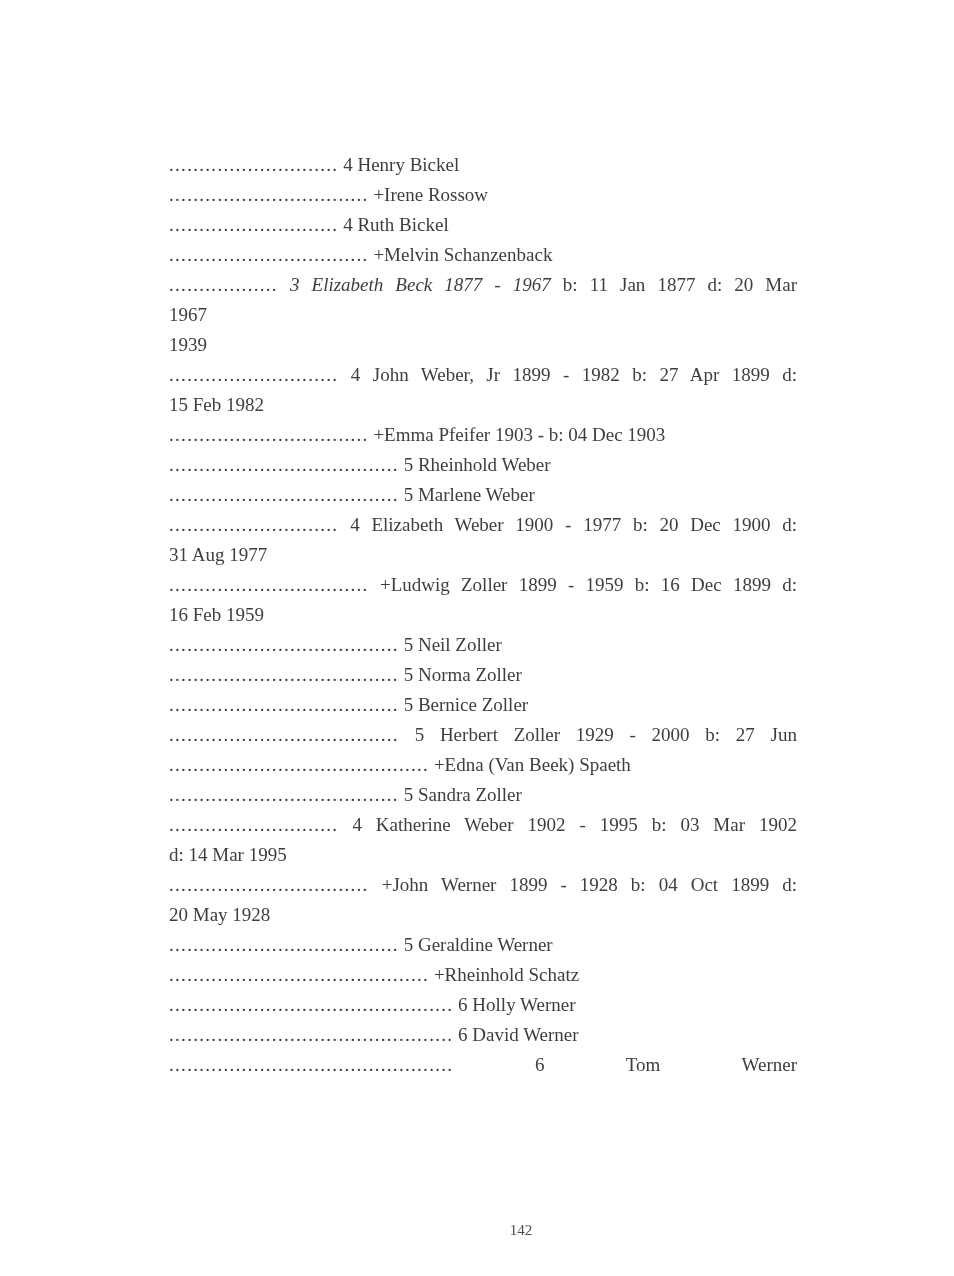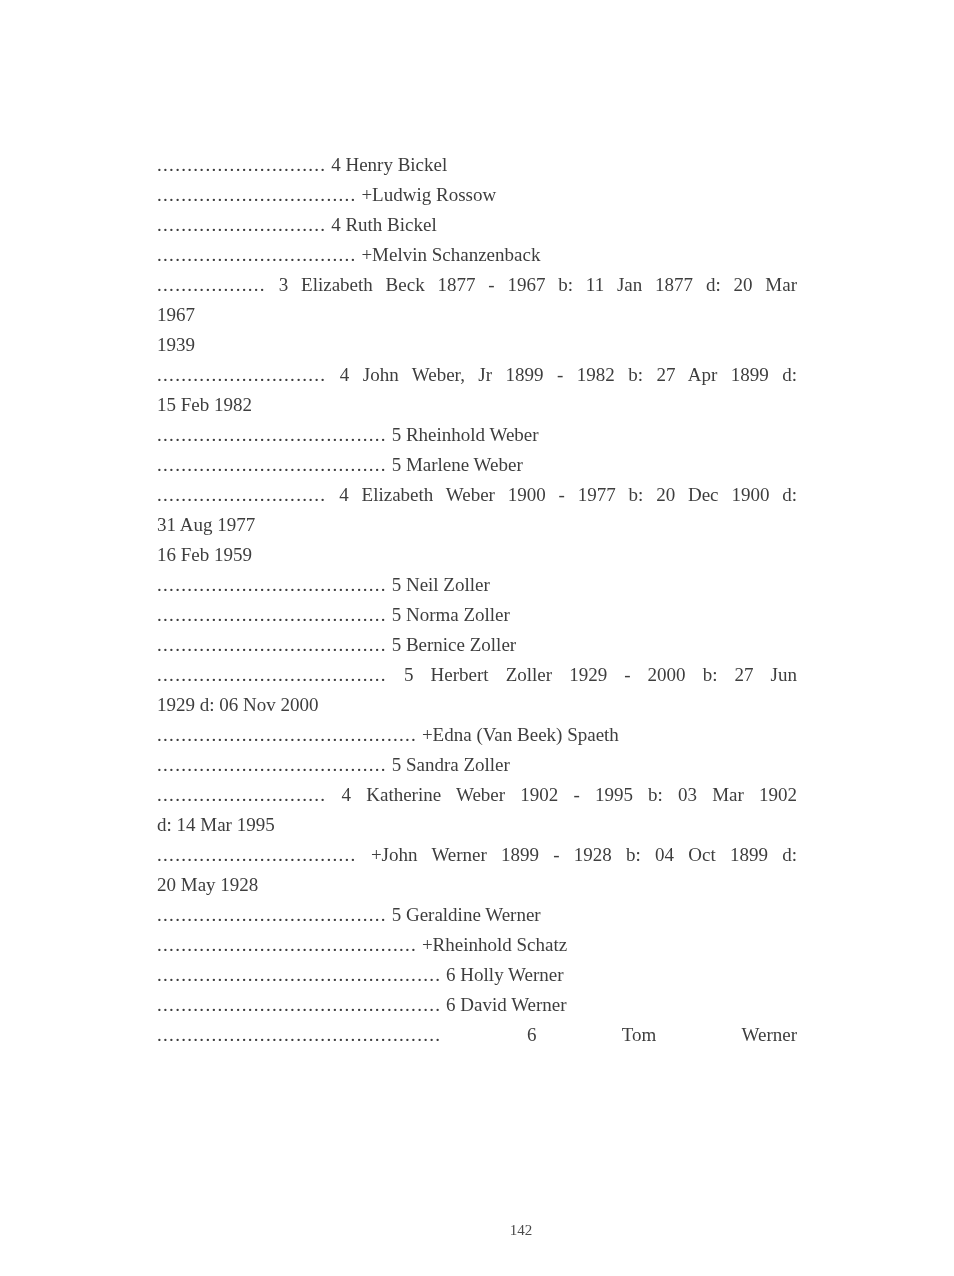--- a/index.html
+++ b/index.html
@@ -16,61 +16,62 @@
     color: #3e3e3e;
   }
   .content {
     position: absolute;
     left: 157px;
     top: 150px;
     width: 640px;
     font-size: 19px;
     line-height: 30px;
   }
-  .row { text-align: left; }
+  .row { text-align: left; margin-left: 12px; }
   .row.just {
     text-align: justify;
     text-align-last: justify;
   }
   .dots { letter-spacing: 1.3px; }
-  .ital { }
+  .ital { font-style: italic; }
   .pagenum {
     position: absolute;
     top: 1222px;
     left: 0;
     width: 954px;
     text-align: center;
     font-size: 15px;
     color: #4a4a4a;
     padding-left: 44px;
   }
 </style>
 </head>
 <body>
 
 <div class="content">
   <div class="row"><span class="dots">............................</span> <span>4 Henry Bickel</span></div>
-  <div class="row"><span class="dots">.................................</span> <span>+Ludwig Rossow</span></div>
+  <div class="row"><span class="dots">.................................</span> <span>+Irene Rossow</span></div>
   <div class="row"><span class="dots">............................</span> <span>4 Ruth Bickel</span></div>
   <div class="row"><span class="dots">.................................</span> <span>+Melvin Schanzenback</span></div>
   <div class="row just"><span class="dots">..................</span> <span class="ital">3 Elizabeth Beck 1877 - 1967</span> <span>b: 11 Jan 1877 d: 20 Mar</span></div>
   <div class="row"><span>1967</span></div>
   <div class="row"><span>1939</span></div>
   <div class="row just"><span class="dots">............................</span> <span>4 John Weber, Jr 1899 - 1982 b: 27 Apr 1899 d:</span></div>
   <div class="row"><span>15 Feb 1982</span></div>
+  <div class="row"><span class="dots">.................................</span> <span>+Emma Pfeifer 1903 - b: 04 Dec 1903</span></div>
   <div class="row"><span class="dots">......................................</span> <span>5 Rheinhold Weber</span></div>
   <div class="row"><span class="dots">......................................</span> <span>5 Marlene Weber</span></div>
   <div class="row just"><span class="dots">............................</span> <span>4 Elizabeth Weber 1900 - 1977 b: 20 Dec 1900 d:</span></div>
   <div class="row"><span>31 Aug 1977</span></div>
+  <div class="row just"><span class="dots">.................................</span> <span>+Ludwig Zoller 1899 - 1959 b: 16 Dec 1899 d:</span></div>
   <div class="row"><span>16 Feb 1959</span></div>
   <div class="row"><span class="dots">......................................</span> <span>5 Neil Zoller</span></div>
   <div class="row"><span class="dots">......................................</span> <span>5 Norma Zoller</span></div>
   <div class="row"><span class="dots">......................................</span> <span>5 Bernice Zoller</span></div>
   <div class="row just"><span class="dots">......................................</span> <span>5 Herbert Zoller 1929 - 2000 b: 27 Jun</span></div>
-  <div class="row"><span>1929 d: 06 Nov 2000</span></div>
   <div class="row"><span class="dots">...........................................</span> <span>+Edna (Van Beek) Spaeth</span></div>
   <div class="row"><span class="dots">......................................</span> <span>5 Sandra Zoller</span></div>
   <div class="row just"><span class="dots">............................</span> <span>4 Katherine Weber 1902 - 1995 b: 03 Mar 1902</span></div>
   <div class="row"><span>d: 14 Mar 1995</span></div>
   <div class="row just"><span class="dots">.................................</span> <span>+John Werner 1899 - 1928 b: 04 Oct 1899 d:</span></div>
   <div class="row"><span>20 May 1928</span></div>
   <div class="row"><span class="dots">......................................</span> <span>5 Geraldine Werner</span></div>
   <div class="row"><span class="dots">...........................................</span> <span>+Rheinhold Schatz</span></div>
   <div class="row"><span class="dots">...............................................</span> <span>6 Holly Werner</span></div>
   <div class="row"><span class="dots">...............................................</span> <span>6 David Werner</span></div>

